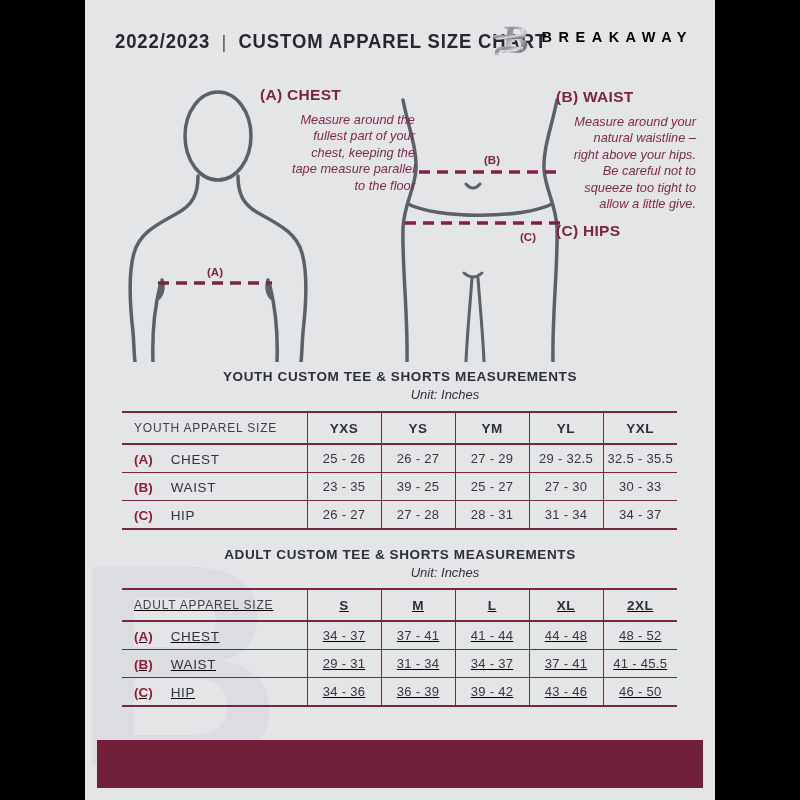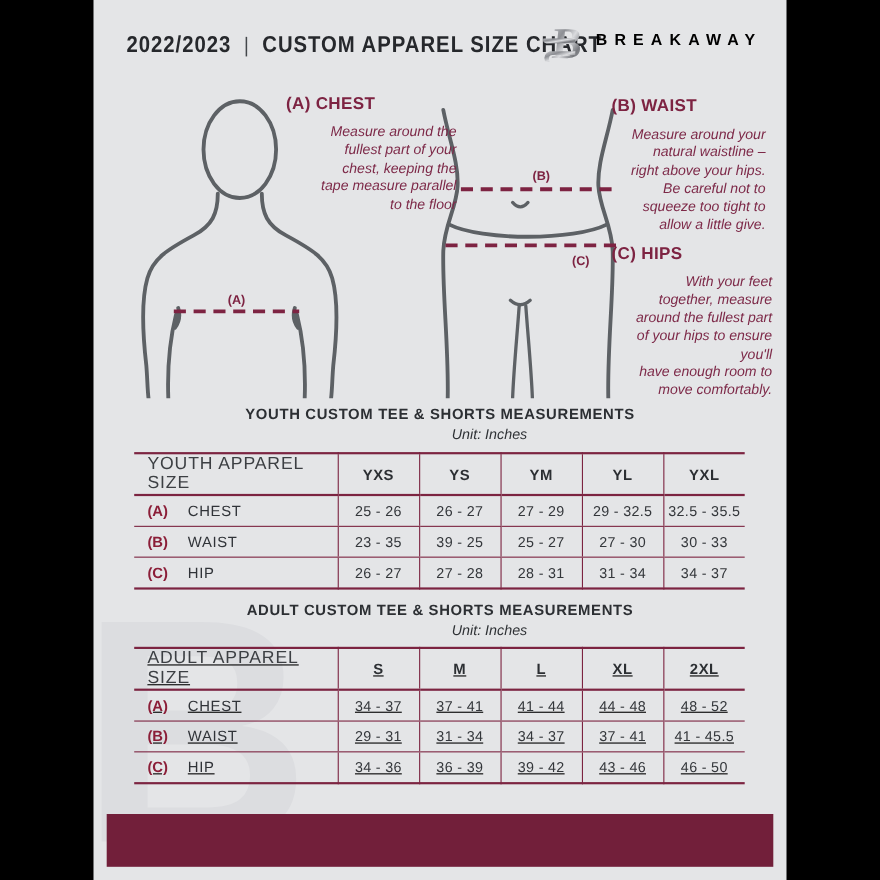--- a/index.html
+++ b/index.html
@@ -52,21 +52,21 @@
     border-top:2px solid #7c2441; border-bottom:2px solid #7c2441;
   }
   .youth-table { top:411px; } .adult-table { top:588px;text-decoration:underline; }
   .size-table th, .size-table td { padding:0; text-align:center; vertical-align:middle; }
   .size-table th { height:30px; border-bottom:2px solid #7c2441; }
   .size-table td { height:27px; }
   .size-table tr.data-row td { border-bottom:1.5px solid #7c2441; }
   .size-table tr.data-row:last-child td { border-bottom:none; }
   .size-table th + th, .size-table td + td { border-left:1.5px solid #7c2441; }
   .cell-first { text-align:left !important; padding-left:12px !important; }
-  .col-head-label { font-size:16px; font-weight:400; letter-spacing:0.8px; color:#3c3f43; }
+  .col-head-label { font-size:12px; font-weight:400; letter-spacing:0.8px; color:#3c3f43; }
   .size-code { font-size:13.5px; font-weight:bold; letter-spacing:0.5px; color:#2c2f33; }
   .row-prefix { font-weight:bold; color:#8b1e38; font-size:13.5px; }
   .row-label { color:#303338; font-size:13.5px; letter-spacing:0.6px; margin-left:18px; }
   .cell-val { font-size:13px; letter-spacing:0.3px; color:#34373b; }
   
   .watermark {
     position:absolute; left:-12px; top:520px; z-index:0;
     font-size:290px; line-height:1; font-weight:bold; color:#dcdde0; user-select:none;
   }
   .footer-bar {
@@ -147,27 +147,20 @@
     <div class="inst-head">(B) WAIST</div>
     <div class="inst-body">Measure around your
 natural waistline –
 right above your hips.
 Be careful not to
 squeeze too tight to
 allow a little give.</div>
   </div>
   <div class="inst inst-c">
     <div class="inst-head">(C) HIPS</div>
-    <div class="inst-body">With your feet
-together, measure
-around the fullest part
-of your hips to ensure
-you'll
-have enough room to
-move comfortably.</div>
   </div>
 
   <div class="watermark">B</div>
 
   <div class="sec-title youth-title">YOUTH CUSTOM TEE &amp; SHORTS MEASUREMENTS</div>
   <div class="sec-unit youth-unit">Unit: Inches</div>
   <table class="size-table youth-table">
     <colgroup>
       <col style="width:185px">
         <col style="width:74px">

